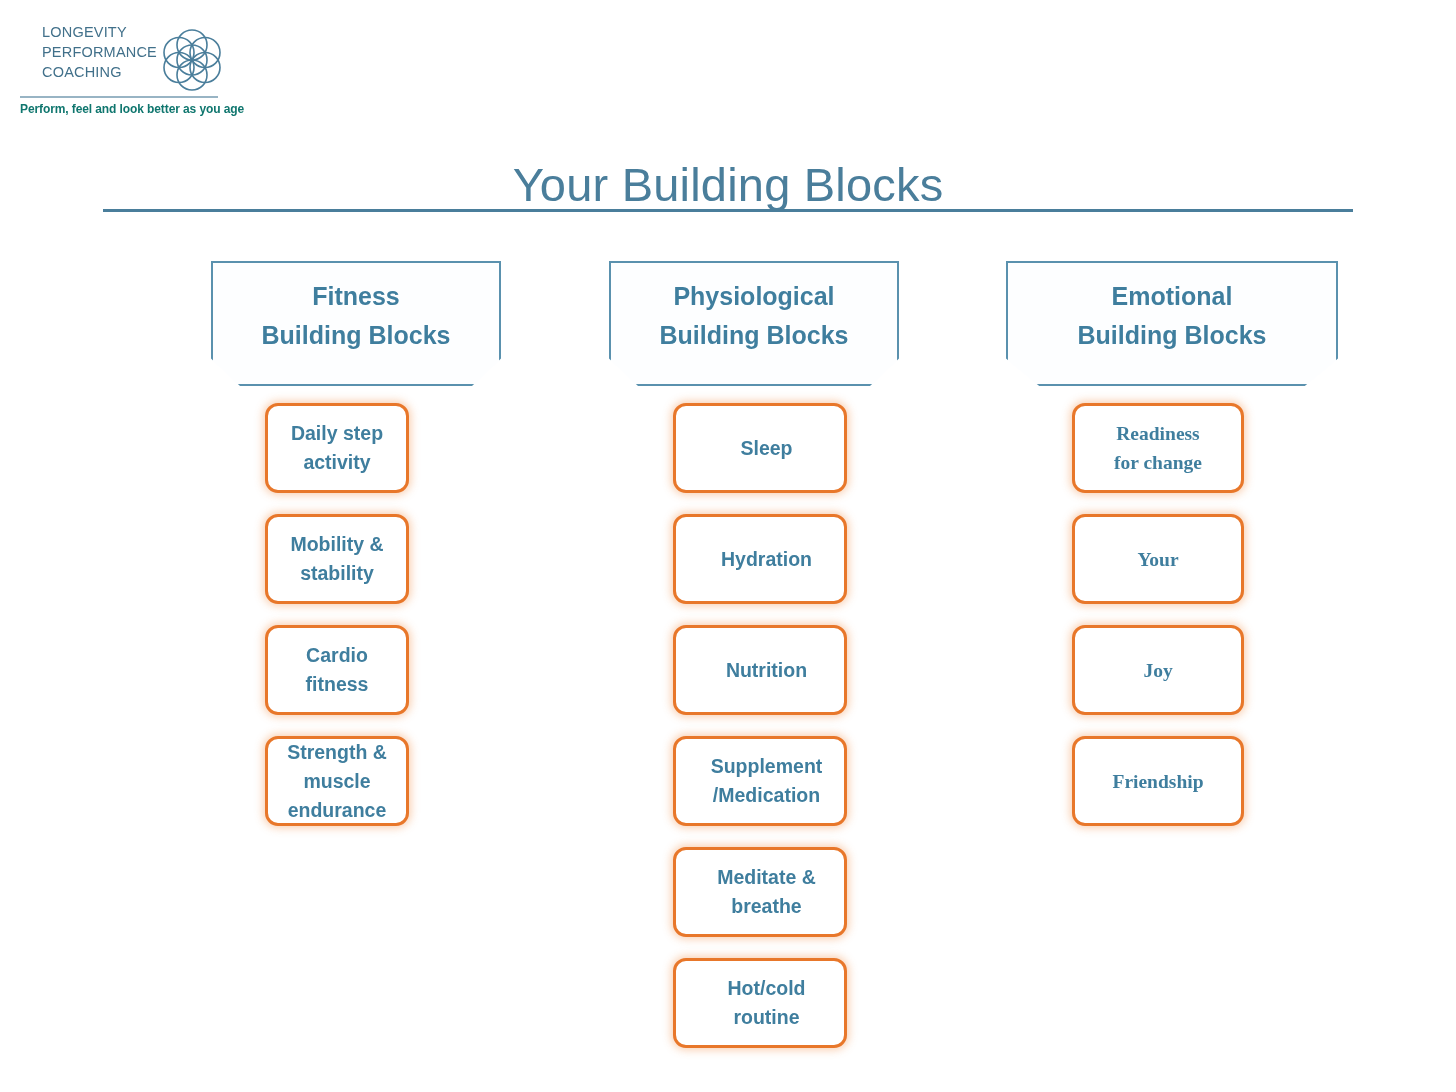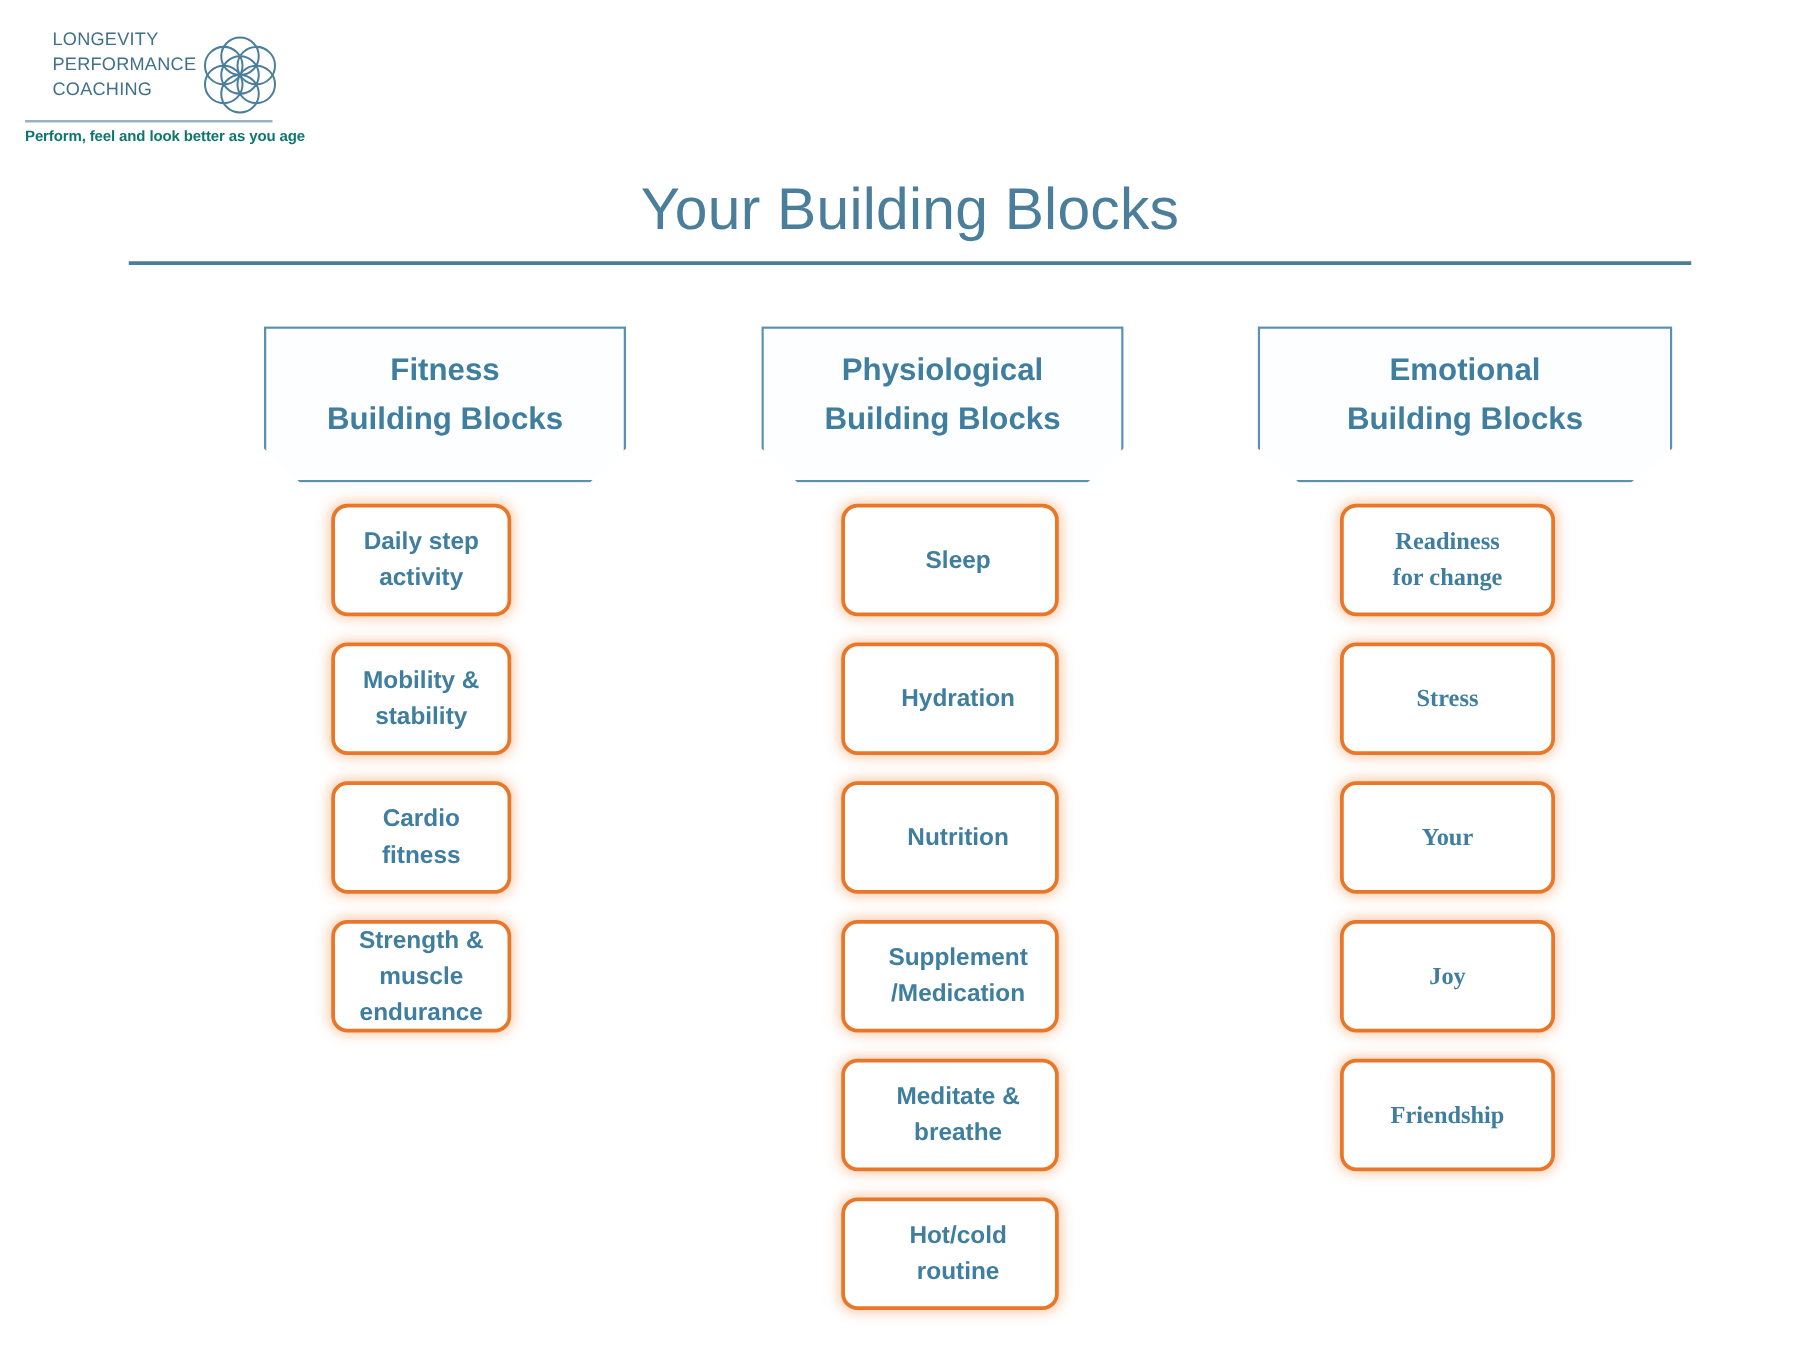--- a/index.html
+++ b/index.html
@@ -61,21 +61,21 @@
     font-weight: bold;
     color: #0f766e;
     white-space: nowrap;
     letter-spacing: -0.1px;
   }
 
   
   .page-title {
     position: absolute;
     left: 0;
-    top: 139px;
+    top: 157px;
     width: 1456px;
     text-align: center;
     font-size: 47px;
     font-weight: 400;
     color: #4a7e9b;
     letter-spacing: 0.2px;
   }
   .title-rule {
     position: absolute;
     left: 103px;
@@ -255,23 +255,20 @@
     <div class="col-header">
       <span class="line">Emotional</span>
       <span class="line">Building Blocks</span>
     </div>
     <div class="items">
       <div class="block">
         <span class="line">Readiness</span>
         <span class="line">for change</span>
       </div>
       <div class="block">
-        <span class="line">Stress</span>
-      </div>
-      <div class="block">
         <span class="line">Your</span>
       </div>
       <div class="block">
         <span class="line">Joy</span>
       </div>
       <div class="block">
         <span class="line">Friendship</span>
       </div>
     </div>
   </div>

